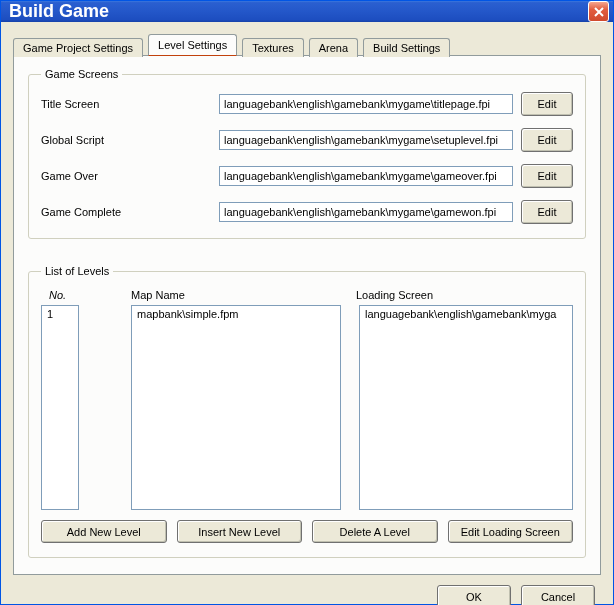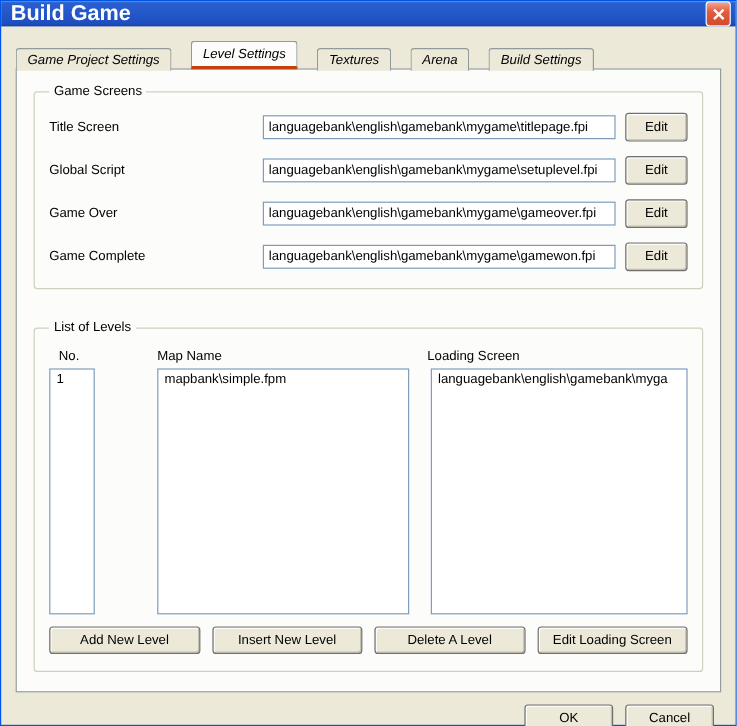--- a/index.html
+++ b/index.html
@@ -58,30 +58,29 @@
       z-index: 2;
       position: relative;
     }
     .tab {
       background: #ece9d8;
       border: 1px solid #919b9c;
       border-bottom: none;
       border-top-left-radius: 3px;
       border-top-right-radius: 3px;
       padding: 3px 9px 3px 9px;
-      margin-right: 16px;
+      margin-right: 5px;
       position: relative;
       top: 1px;
       cursor: pointer;
       font-size: 11px;
-      font-style: italic;
     }
     .tab.active {
       background: #fcfcfb;
-      border-bottom: 3px solid #c2410c;
+      border-bottom: 1px solid #c2410c;
       top: 0;
       padding-top: 4px;
       padding-bottom: 4px;
       z-index: 3;
     }
     .tabpanel {
       background: #fcfcfb;
       border: 1px solid #919b9c;
       flex: 1;
       padding: 12px 14px 16px 14px;
@@ -131,21 +130,21 @@
       text-align: center;
       box-shadow: inset 1px 1px 0 #fff, inset -1px -1px 0 #c0c0b0;
       padding: 2px 6px;
     }
     .btn.edit { width: 52px; height: 24px; flex-shrink: 0; }
     .levels-headers {
       display: flex;
       gap: 0;
       margin-bottom: 4px;
     }
-    .hdr-no { width: 90px; padding-left: 8px; }
+    .hdr-no { width: 90px; padding-left: 8px; font-style: italic; }
     .hdr-map { width: 225px; }
     .hdr-load { flex: 1; }
     .levels-lists {
       display: flex;
       gap: 0;
       height: 205px;
     }
     .listbox {
       background: #fff;
       border: 1px solid #7f9db9;

